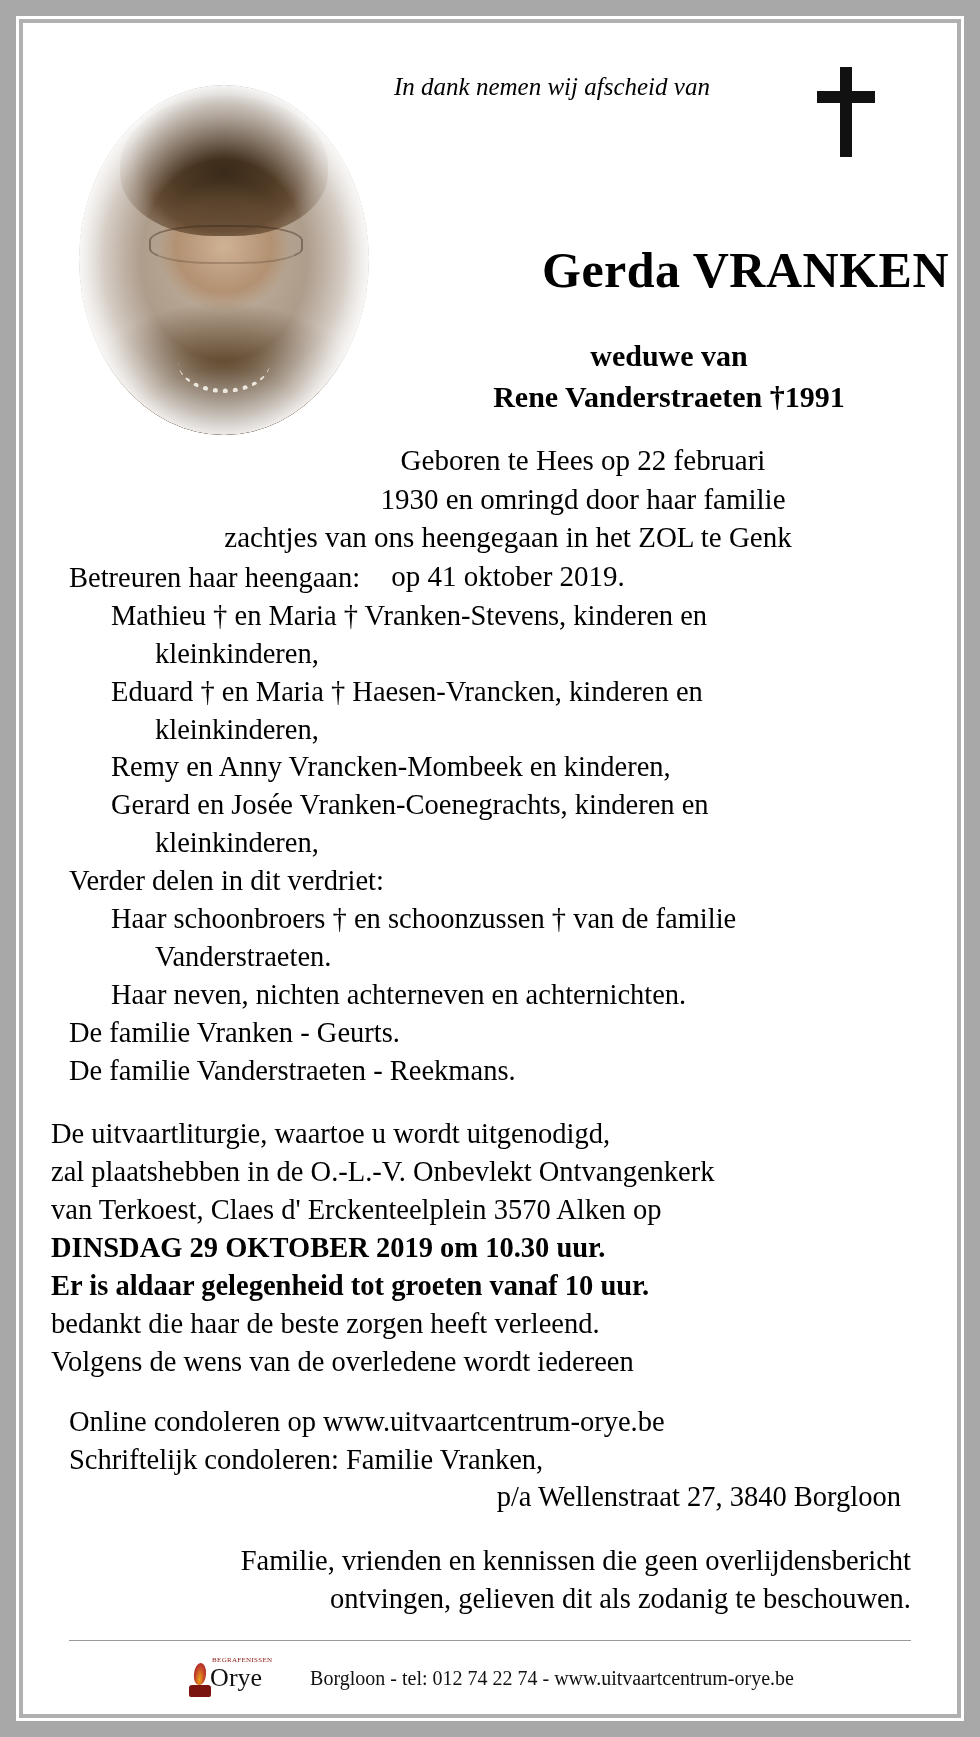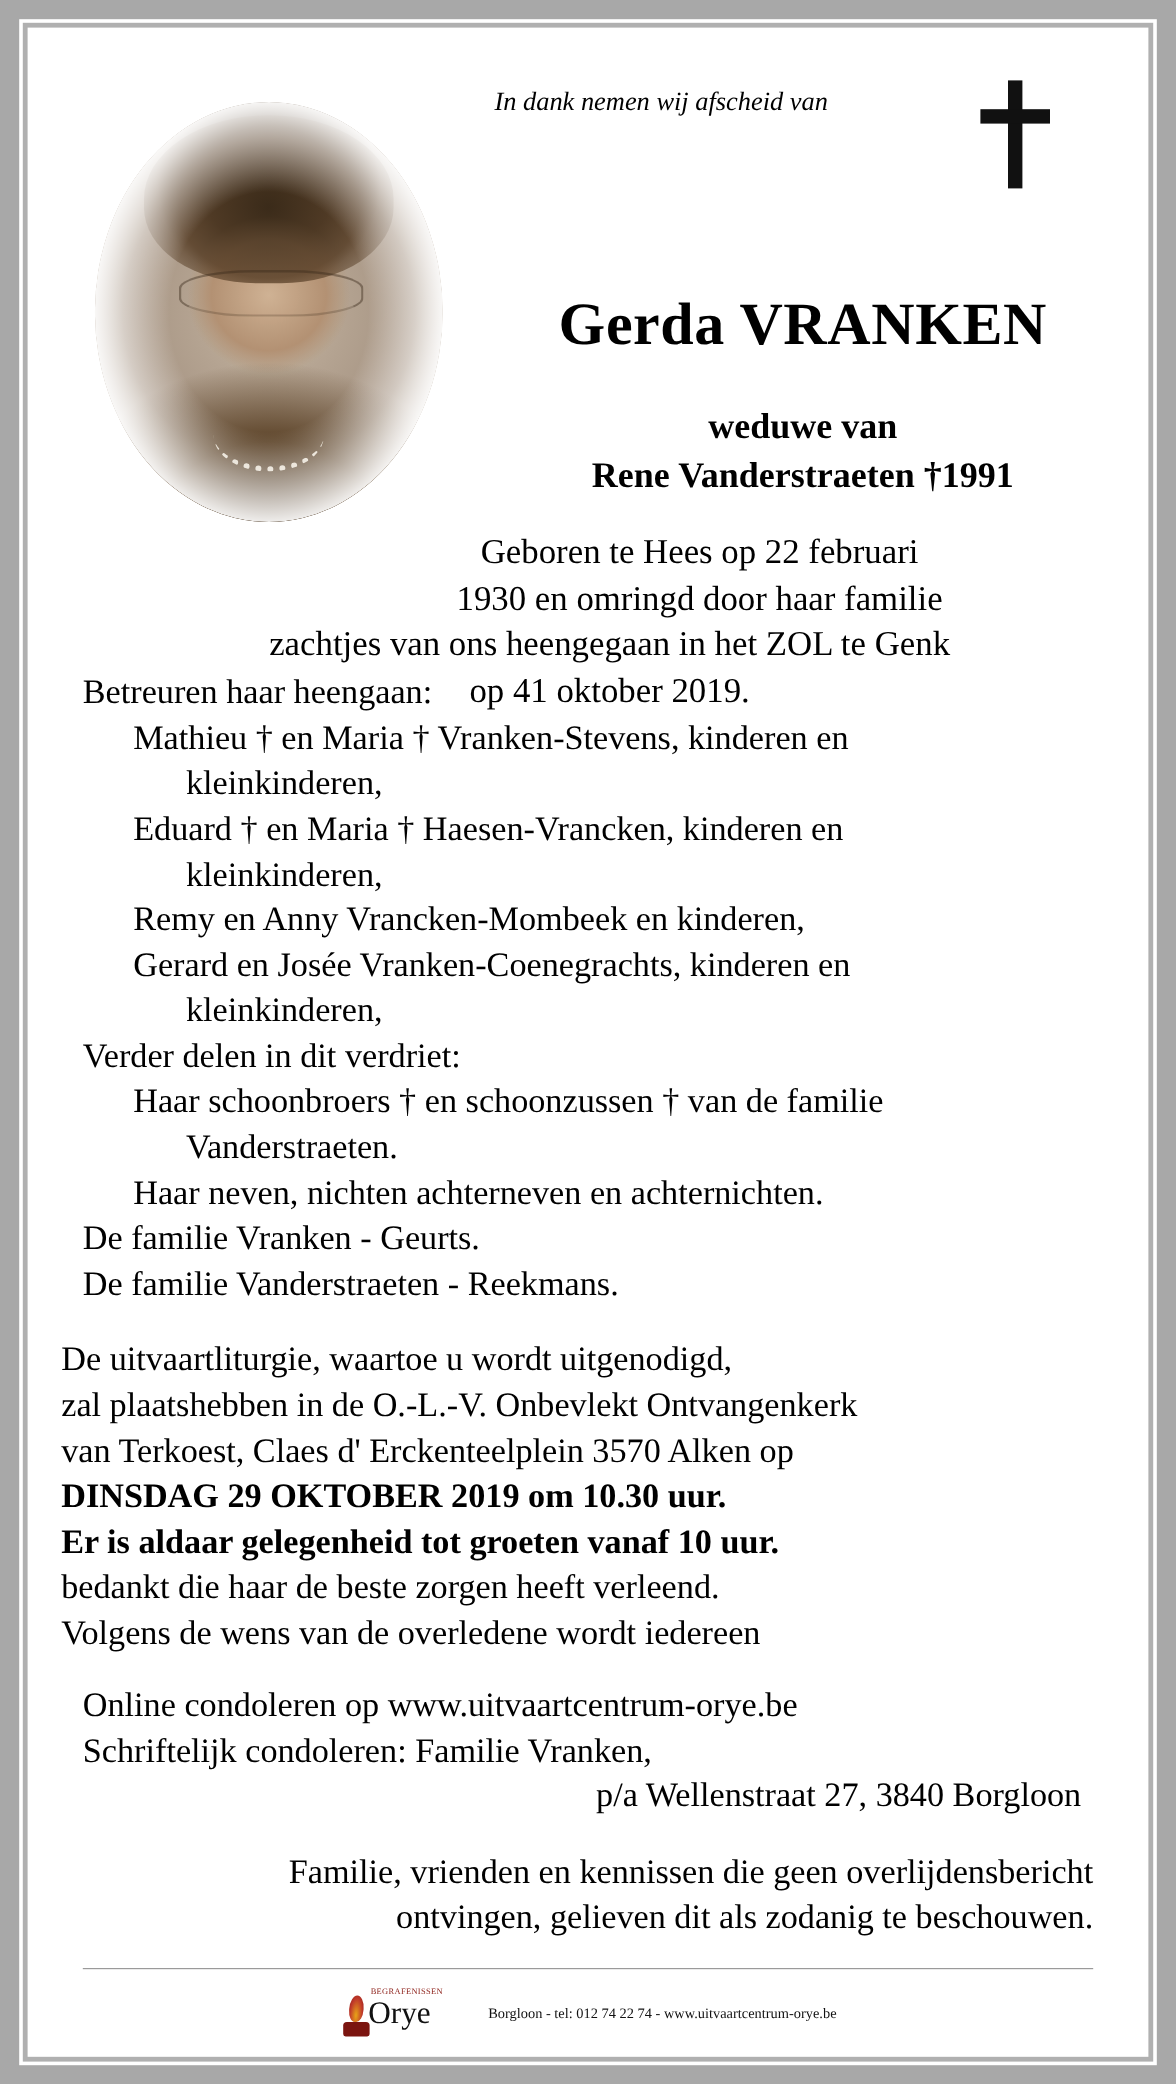--- a/index.html
+++ b/index.html
@@ -134,34 +134,34 @@
     position: absolute;
     left: 0;
     top: 24px;
     width: 58px;
     height: 12px;
     background: #111;
   }
 
   .intro {
     position: absolute;
-    left: 389px;
+    left: 371px;
     top: 48px;
     width: 380px;
     font-style: italic;
-    font-size: 22px;
+    font-size: 25px;
     line-height: 1.28;
   }
 
   .name {
     position: absolute;
     left: 366px;
     top: 218px;
     width: 560px;
-    text-align: center;
+    text-align: right;
     font-weight: bold;
     font-size: 50px;
     letter-spacing: 0.5px;
     white-space: nowrap;
   }
 
   .spouse {
     position: absolute;
     left: 366px;
     top: 312px;
@@ -276,21 +276,21 @@
   .logo .flame .f2 {
     position: absolute;
     left: 1px;
     bottom: 0;
     width: 22px;
     height: 12px;
     background: #7b1510;
     border-radius: 3px 3px 2px 2px;
   }
   .footer .ftext {
-    font-size: 12px;
+    font-size: 20px;
     color: #111;
     white-space: nowrap;
   }
 </style>
 </head>
 <body>
 
 <div id="card">
   <div id="card-inner">
     <div id="sheet">

